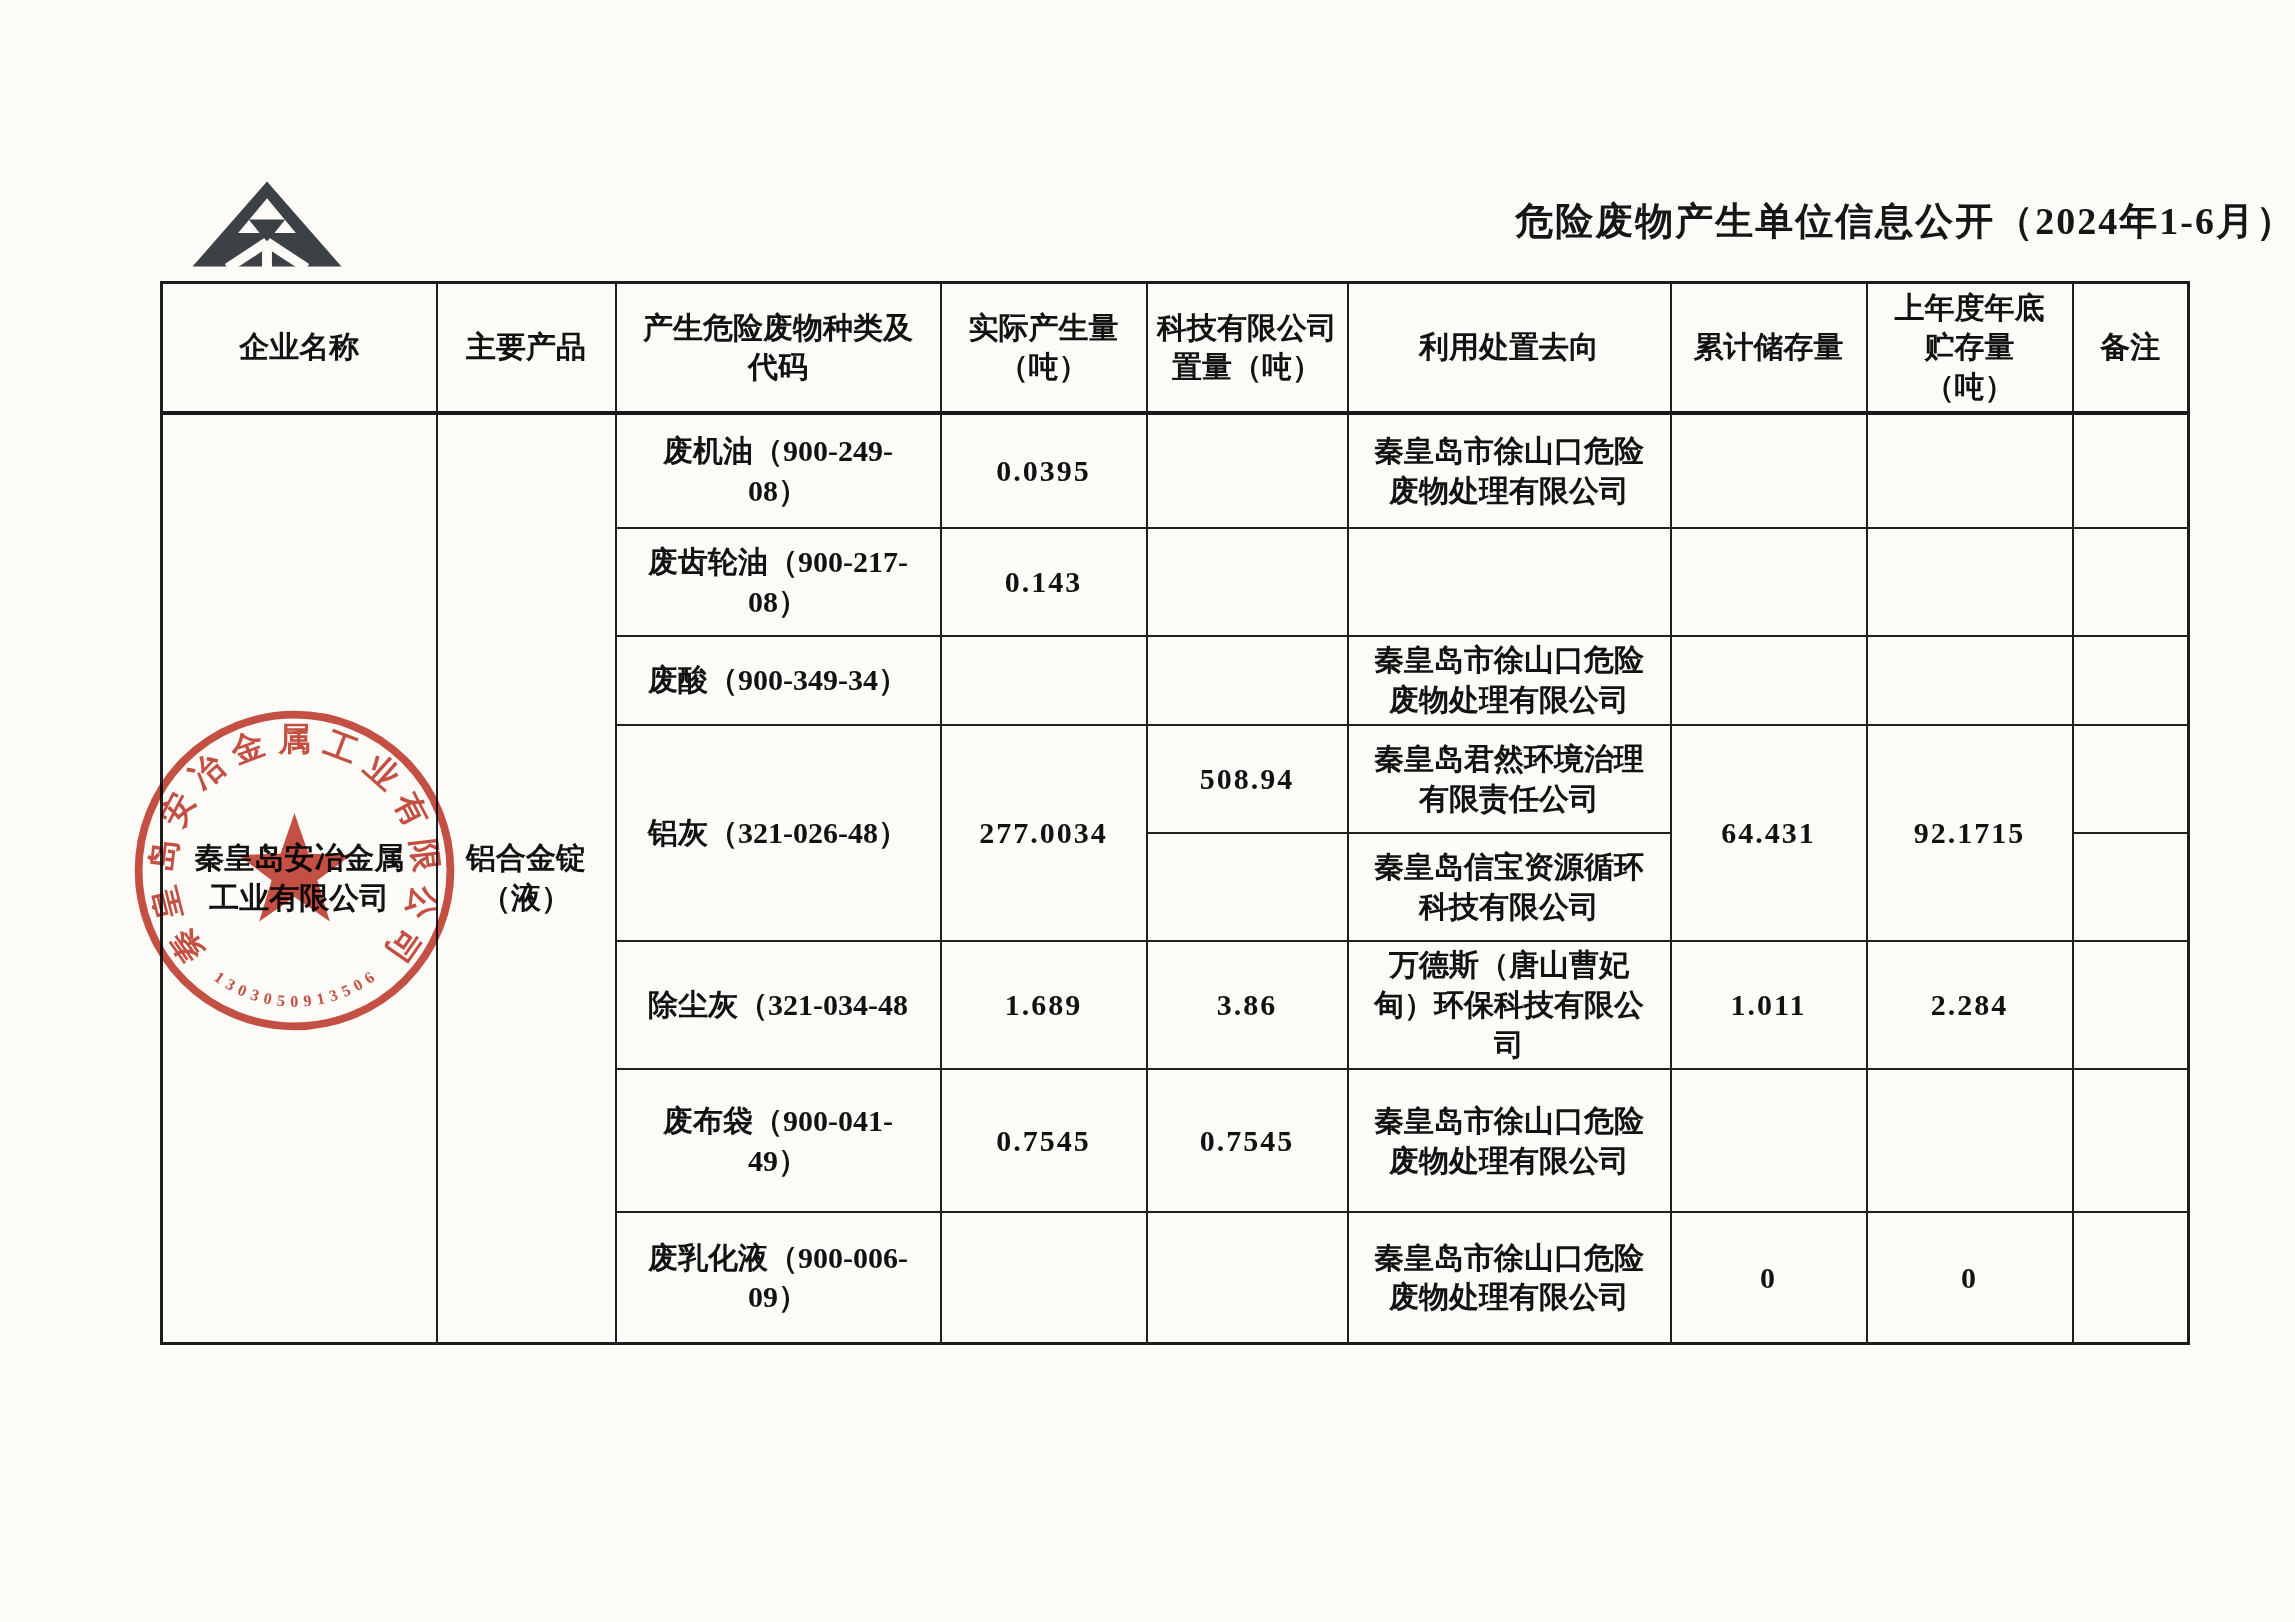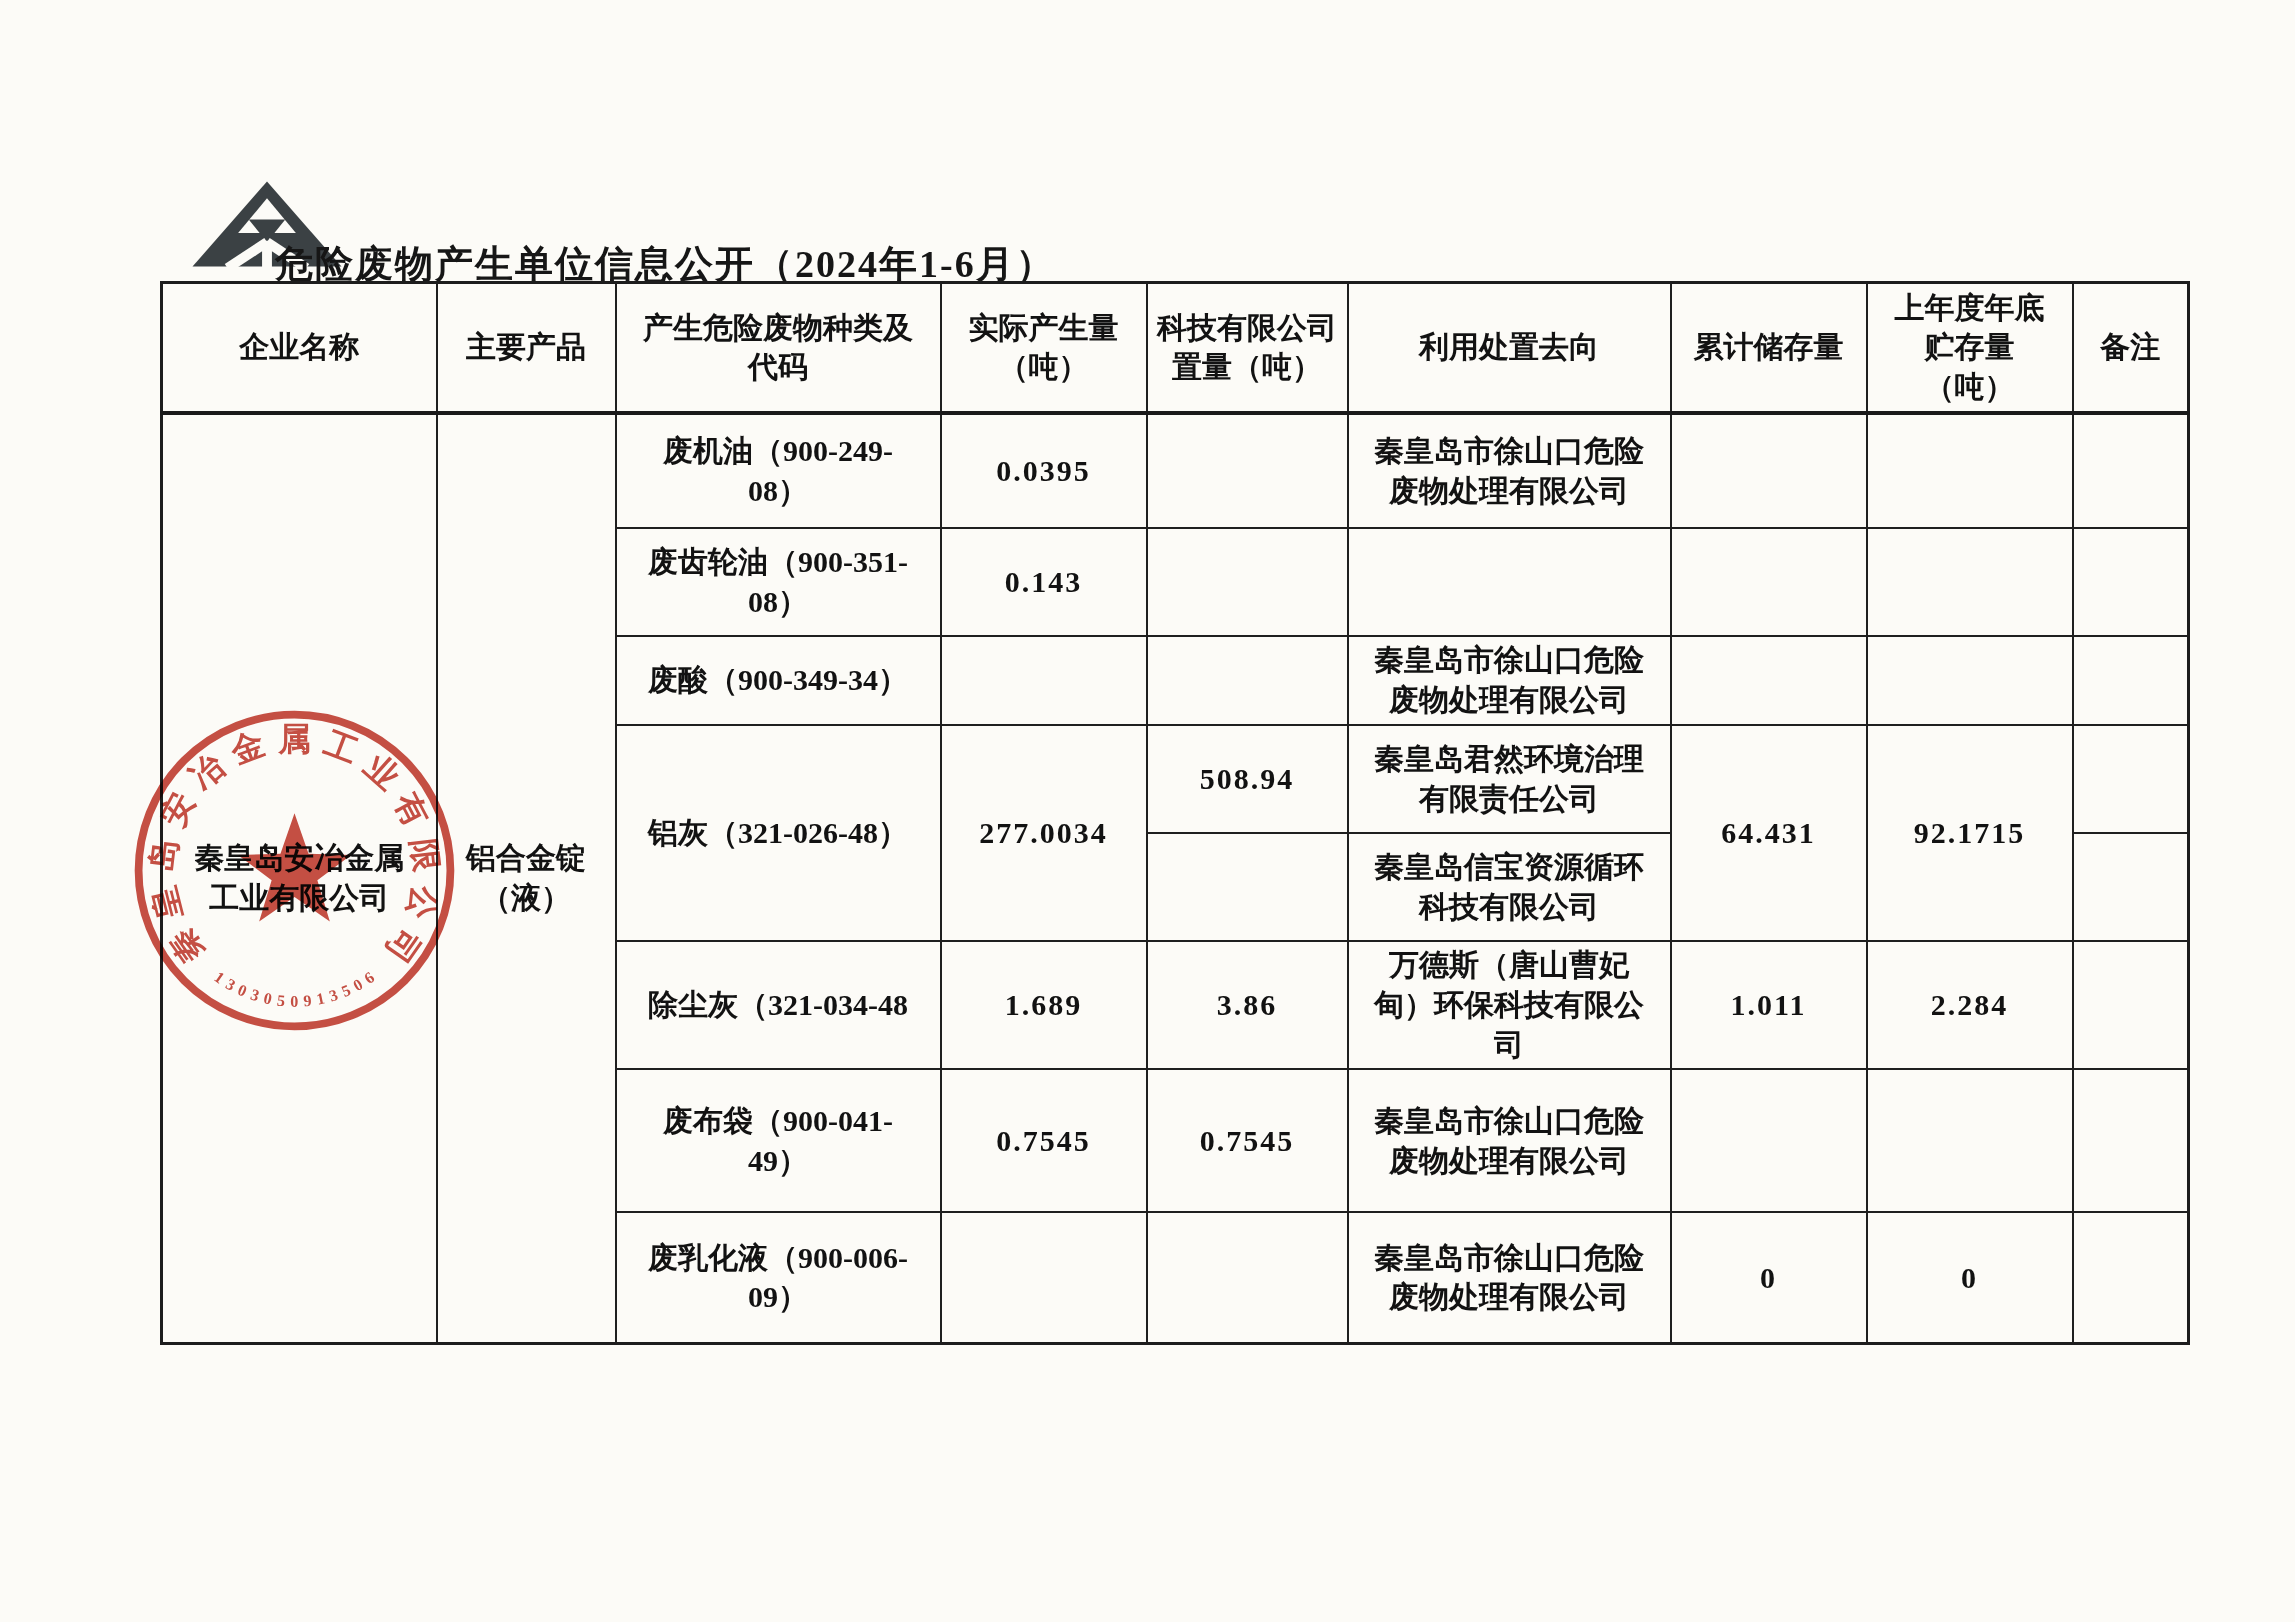--- a/index.html
+++ b/index.html
@@ -14,24 +14,23 @@
     overflow:hidden;
     color:#141414;
   }
   
   .logo{
     position:absolute;left:191px;top:178px;width:152px;height:92px;
   }
   
   .title{
     position:absolute;left:275px;top:196px;width:2021px;
-    text-align:left;
+    text-align:right;
     font-size:38px;font-weight:700;letter-spacing:2px;
     color:#161616;
-    margin-top:43px;
   }
   
   .tbl-wrap{position:absolute;left:160px;top:281px;}
   table.main{
     border-collapse:collapse;table-layout:fixed;
     width:2028px;
     border:3.9px solid #1d1d1d;
   }
   table.main td,table.main th{
     border:2.6px solid #1f1f1f;
@@ -120,21 +119,21 @@
         <td class="num">0.0395</td>
         <td class="num"></td>
         <td>秦皇岛市徐山口危险
 废物处理有限公司</td>
         <td class="num"></td>
         <td class="num"></td>
         <td></td>
       </tr>
 
       <tr class="rh2">
-        <td>废齿轮油（900-351-
+        <td>废齿轮油（900-217-
 08）</td>
         <td class="num">0.143</td>
         <td class="num"></td>
         <td></td>
         <td class="num"></td>
         <td class="num"></td>
         <td></td>
       </tr>
 
       <tr class="rh3">

